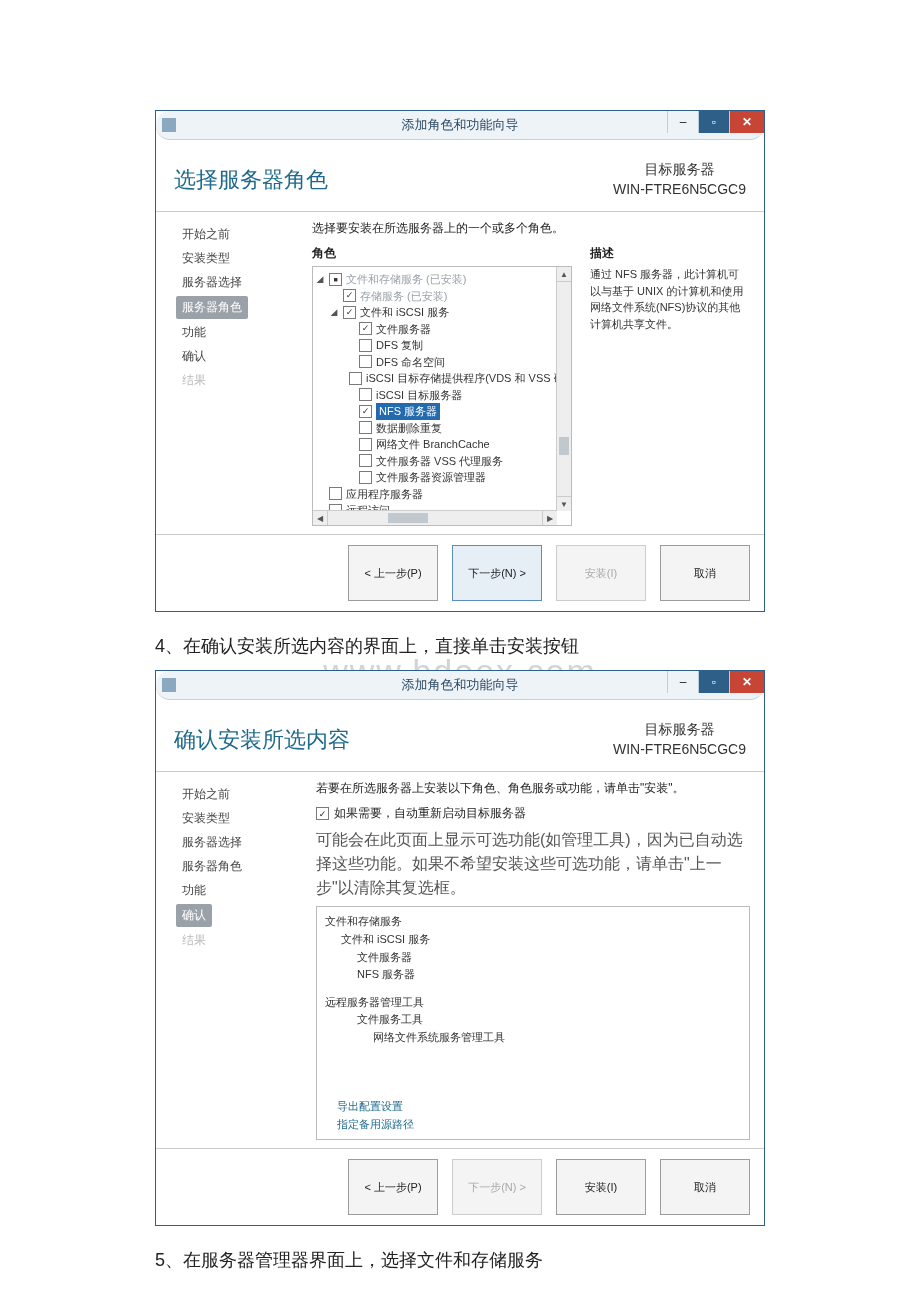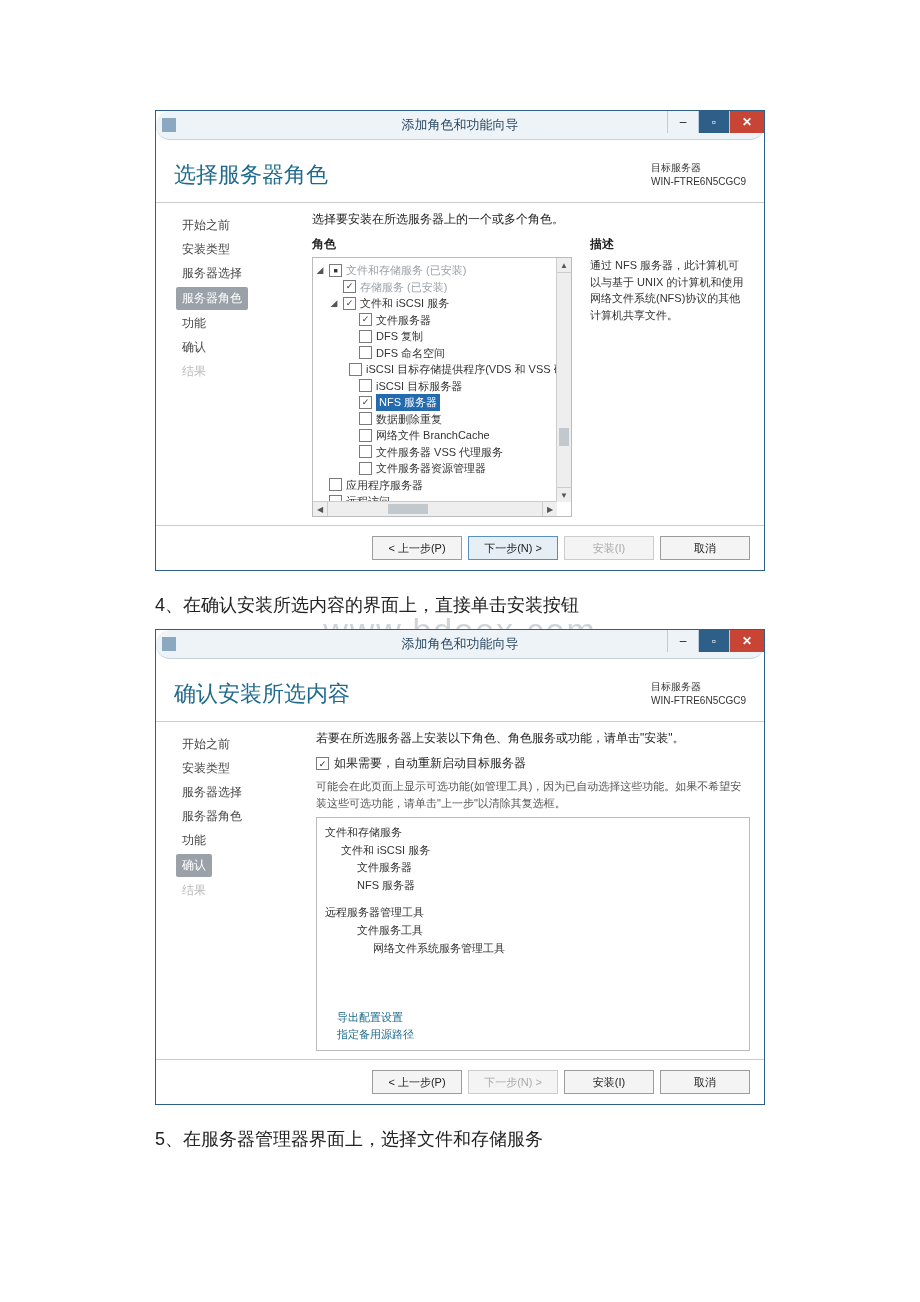--- a/index.html
+++ b/index.html
@@ -65,22 +65,22 @@
     align-items: center;
     padding: 20px 18px 12px 18px;
     border-bottom: 1px solid #ccc;
   }
   .page-title {
     font-size: 22px;
     color: #1f6a8c;
   }
   .dest {
     margin-left: auto;
-    text-align: left;
-    font-size: 10px;
+    text-align: center;
+    font-size: 14px;
     color: #333;
     line-height: 1.4;
   }
   .win-body {
     display: flex;
     min-height: 300px;
   }
   .sidebar {
     width: 140px;
     padding: 10px 0 10px 20px;
@@ -204,41 +204,42 @@
   }
   .btn {
     min-width: 72px;
     height: 22px;
     border: 1px solid #9c9c9c;
     background: #f4f4f4;
     font-size: 11px;
     display: inline-flex;
     align-items: center;
     justify-content: center;
-    padding: 0 8px;
+    padding: 16px 8px;
+    margin-left: 8px;
   }
   .btn.sel { border: 1px solid #5a8ec0; background:#e6eef6; }
   .btn.dis { color: #aaa; border-color:#ccc; }
   
   .listbox {
     border: 1px solid #bbb;
     height: 220px;
     padding: 6px 8px;
     font-size: 11px;
     color:#333;
     line-height:1.6;
     position: relative;
   }
   .listbox .line1 { padding-left: 0; }
   .listbox .line2 { padding-left: 16px; }
   .listbox .line3 { padding-left: 32px; }
   .listbox .line4 { padding-left: 48px; }
   .listbox .link { color:#1f6a8c; position:absolute; bottom:6px; left:20px; }
   .chkline { display:flex; align-items:center; gap:5px; margin-bottom:6px; }
-  .note { font-size:11px; color:#555; line-height:1.5; margin-bottom:6px; }
+  .note { font-size:16px; color:#555; line-height:1.5; margin-bottom:6px; }
   .watermark {
     position:absolute;
     left:0; right:0;
     top: -18px;
     text-align:center;
     font-size: 34px;
     letter-spacing: 2px;
     color: rgba(160,170,180,0.5);
     pointer-events:none;
     font-weight: 300;

